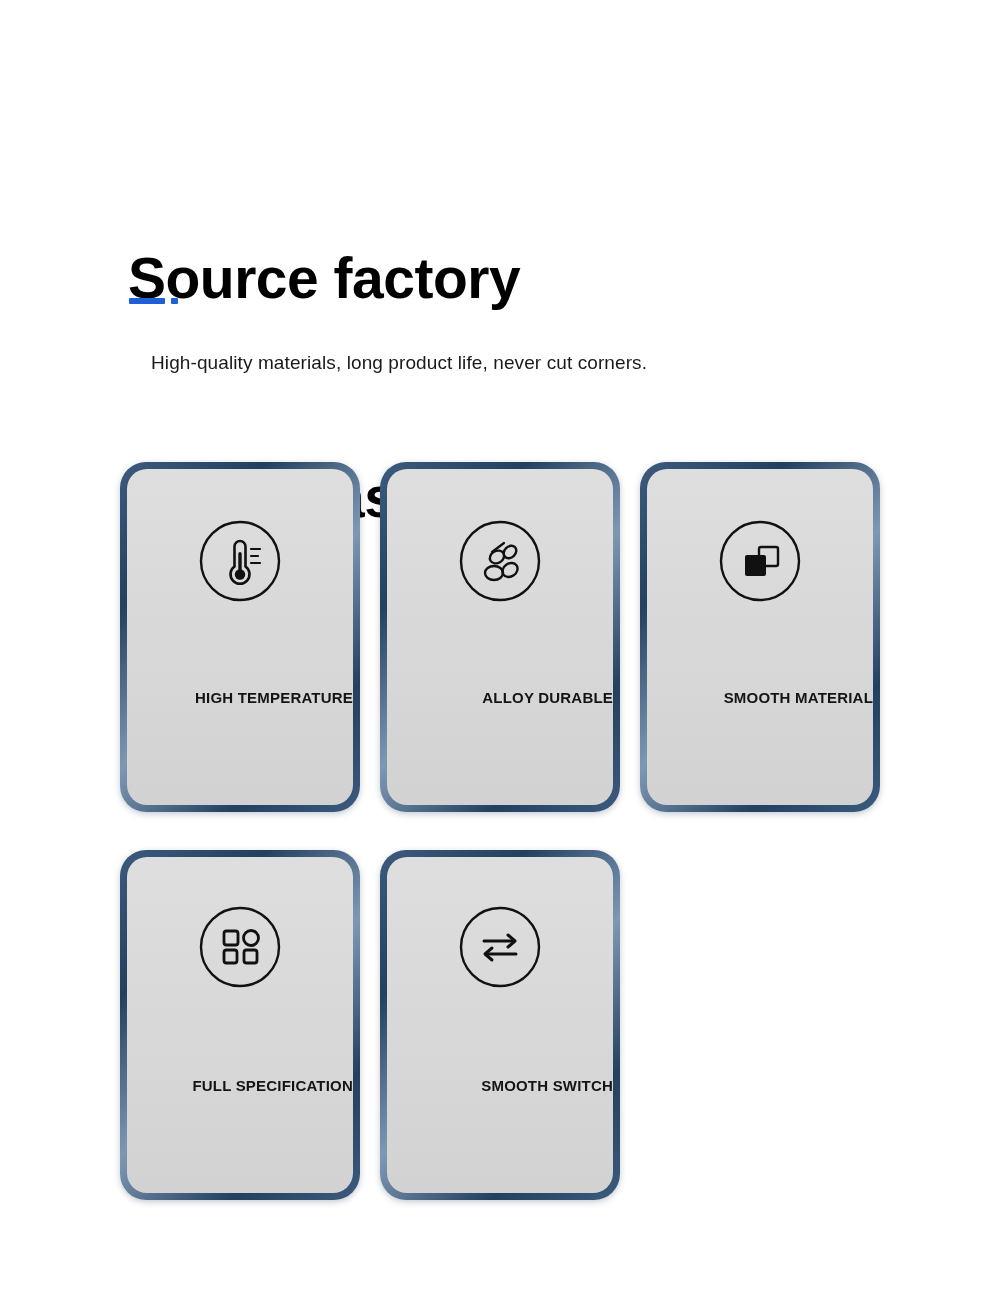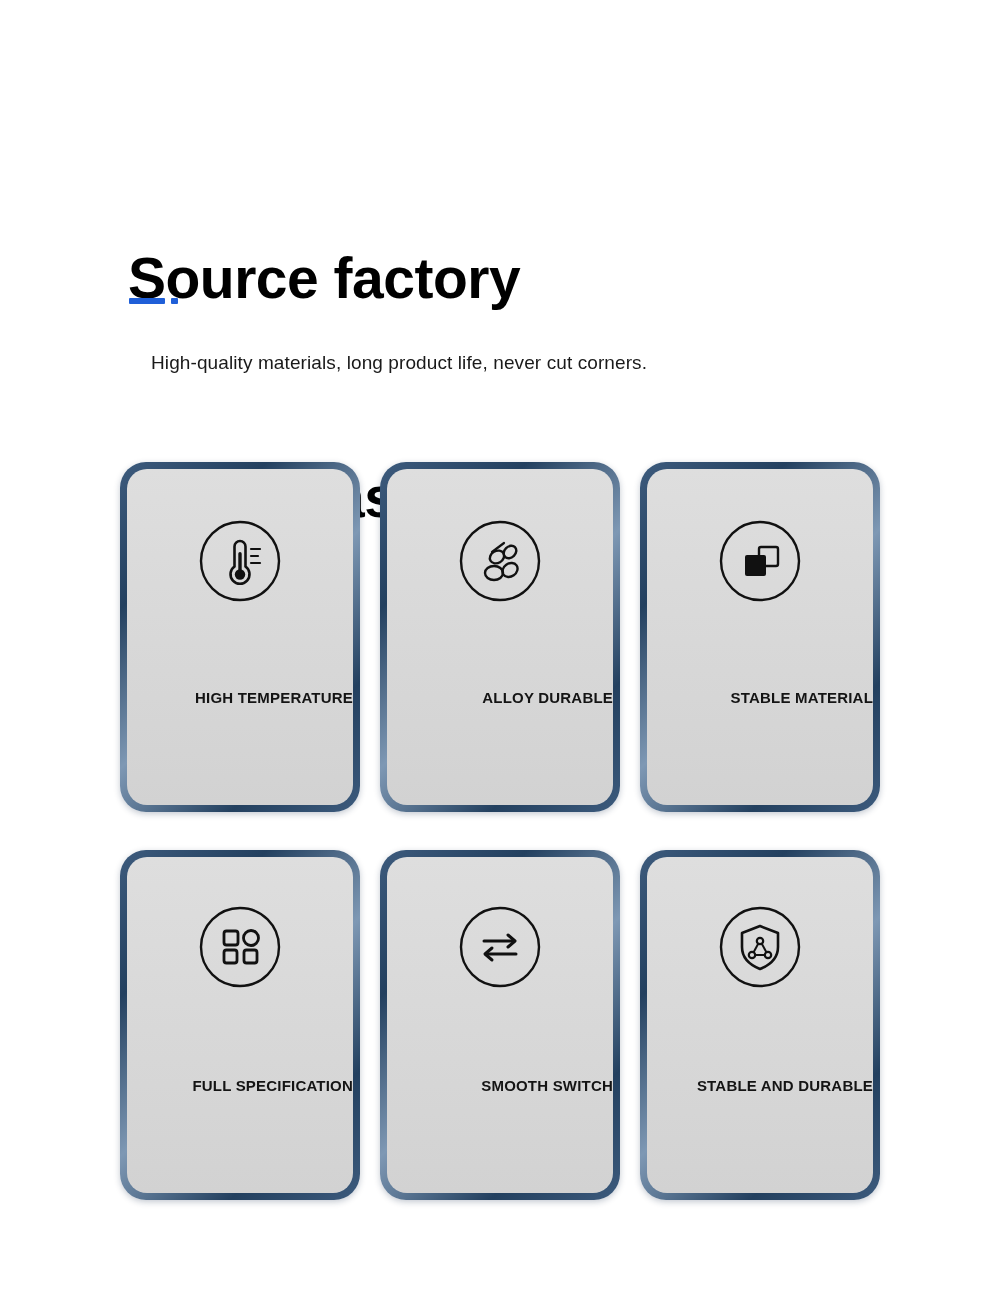--- a/index.html
+++ b/index.html
@@ -182,21 +182,21 @@
 
     <div class="card">
       <div class="card-inner">
         <div class="card-icon">
           <svg viewBox="0 0 84 84" xmlns="http://www.w3.org/2000/svg">
             <circle cx="42" cy="42" r="39" fill="none" stroke="#111" stroke-width="2.4"></circle>
             <rect x="41" y="28" width="19" height="19" rx="2" fill="none" stroke="#111" stroke-width="2.4"></rect>
             <rect x="27" y="36" width="21" height="21" rx="2" fill="#111"></rect>
           </svg>
         </div>
-        <div class="card-label">STABLE MATERIAL</div>
+        <div class="card-label">SMOOTH MATERIAL</div>
       </div>
     </div>
 
     <div class="card row2">
       <div class="card-inner">
         <div class="card-icon">
           <svg viewBox="0 0 84 84" xmlns="http://www.w3.org/2000/svg">
             <circle cx="42" cy="42" r="39" fill="none" stroke="#111" stroke-width="2.4"></circle>
             <rect x="26" y="26" width="14" height="14" rx="2.5" fill="none" stroke="#111" stroke-width="2.8"></rect>
             <circle cx="53" cy="33" r="7.5" fill="none" stroke="#111" stroke-width="2.8"></circle>
@@ -216,32 +216,15 @@
             <line x1="26" y1="36" x2="56" y2="36" stroke="#111" stroke-width="3" stroke-linecap="round"></line>
             <polyline points="50,30 57,36 50,42" fill="none" stroke="#111" stroke-width="3" stroke-linecap="round" stroke-linejoin="round"></polyline>
             <line x1="28" y1="49" x2="58" y2="49" stroke="#111" stroke-width="3" stroke-linecap="round"></line>
             <polyline points="34,43 27,49 34,55" fill="none" stroke="#111" stroke-width="3" stroke-linecap="round" stroke-linejoin="round"></polyline>
           </svg>
         </div>
         <div class="card-label">SMOOTH SWITCH</div>
       </div>
     </div>
 
-    <div class="card row2">
-      <div class="card-inner">
-        <div class="card-icon">
-          <svg viewBox="0 0 84 84" xmlns="http://www.w3.org/2000/svg">
-            <circle cx="42" cy="42" r="39" fill="none" stroke="#111" stroke-width="2.4"></circle>
-            <path d="M42 21 L60 28 v14 c0 12 -8 18 -18 22 c-10 -4 -18 -10 -18 -22 V28 z" fill="none" stroke="#111" stroke-width="2.6" stroke-linejoin="round"></path>
-            <circle cx="42" cy="36" r="3.2" fill="none" stroke="#111" stroke-width="2.2"></circle>
-            <circle cx="34" cy="50" r="3.2" fill="none" stroke="#111" stroke-width="2.2"></circle>
-            <circle cx="50" cy="50" r="3.2" fill="none" stroke="#111" stroke-width="2.2"></circle>
-            <line x1="40.2" y1="38.7" x2="35.6" y2="47.2" stroke="#111" stroke-width="2"></line>
-            <line x1="43.8" y1="38.7" x2="48.4" y2="47.2" stroke="#111" stroke-width="2"></line>
-            <line x1="37.2" y1="50" x2="46.8" y2="50" stroke="#111" stroke-width="2"></line>
-          </svg>
-        </div>
-        <div class="card-label">STABLE AND DURABLE</div>
-      </div>
-    </div>
 
   </div>
 </div>
 
 </body></html>

